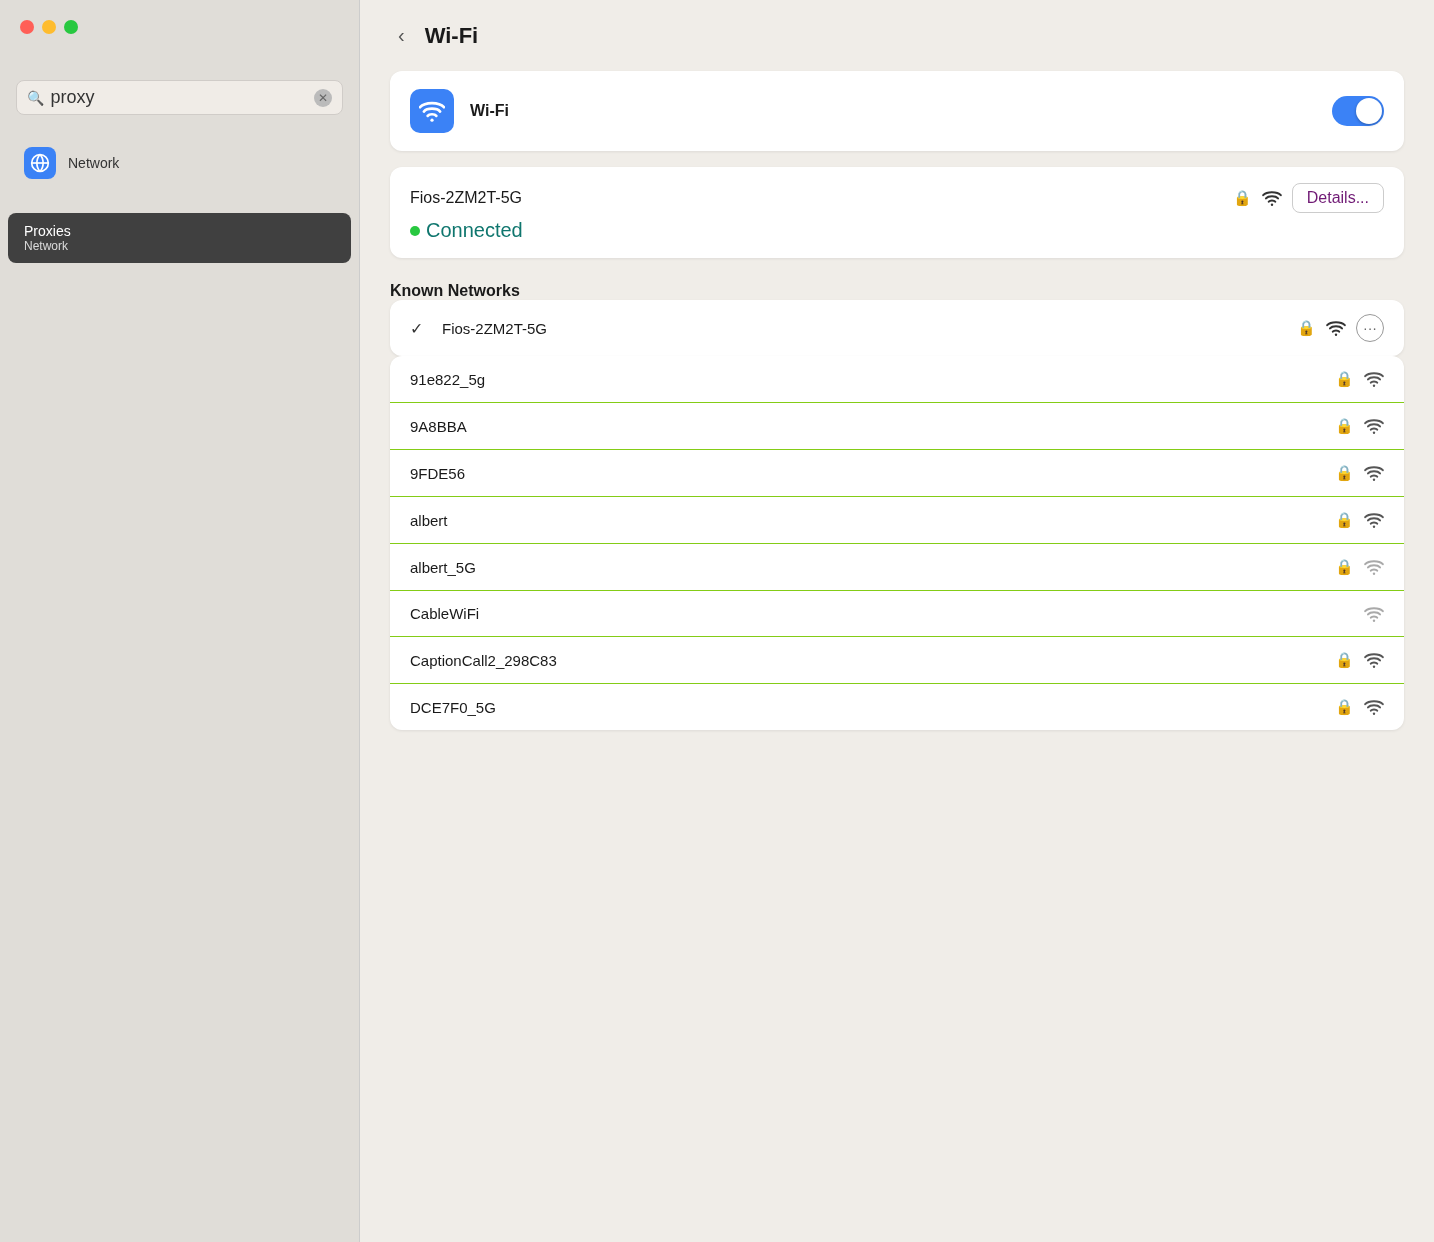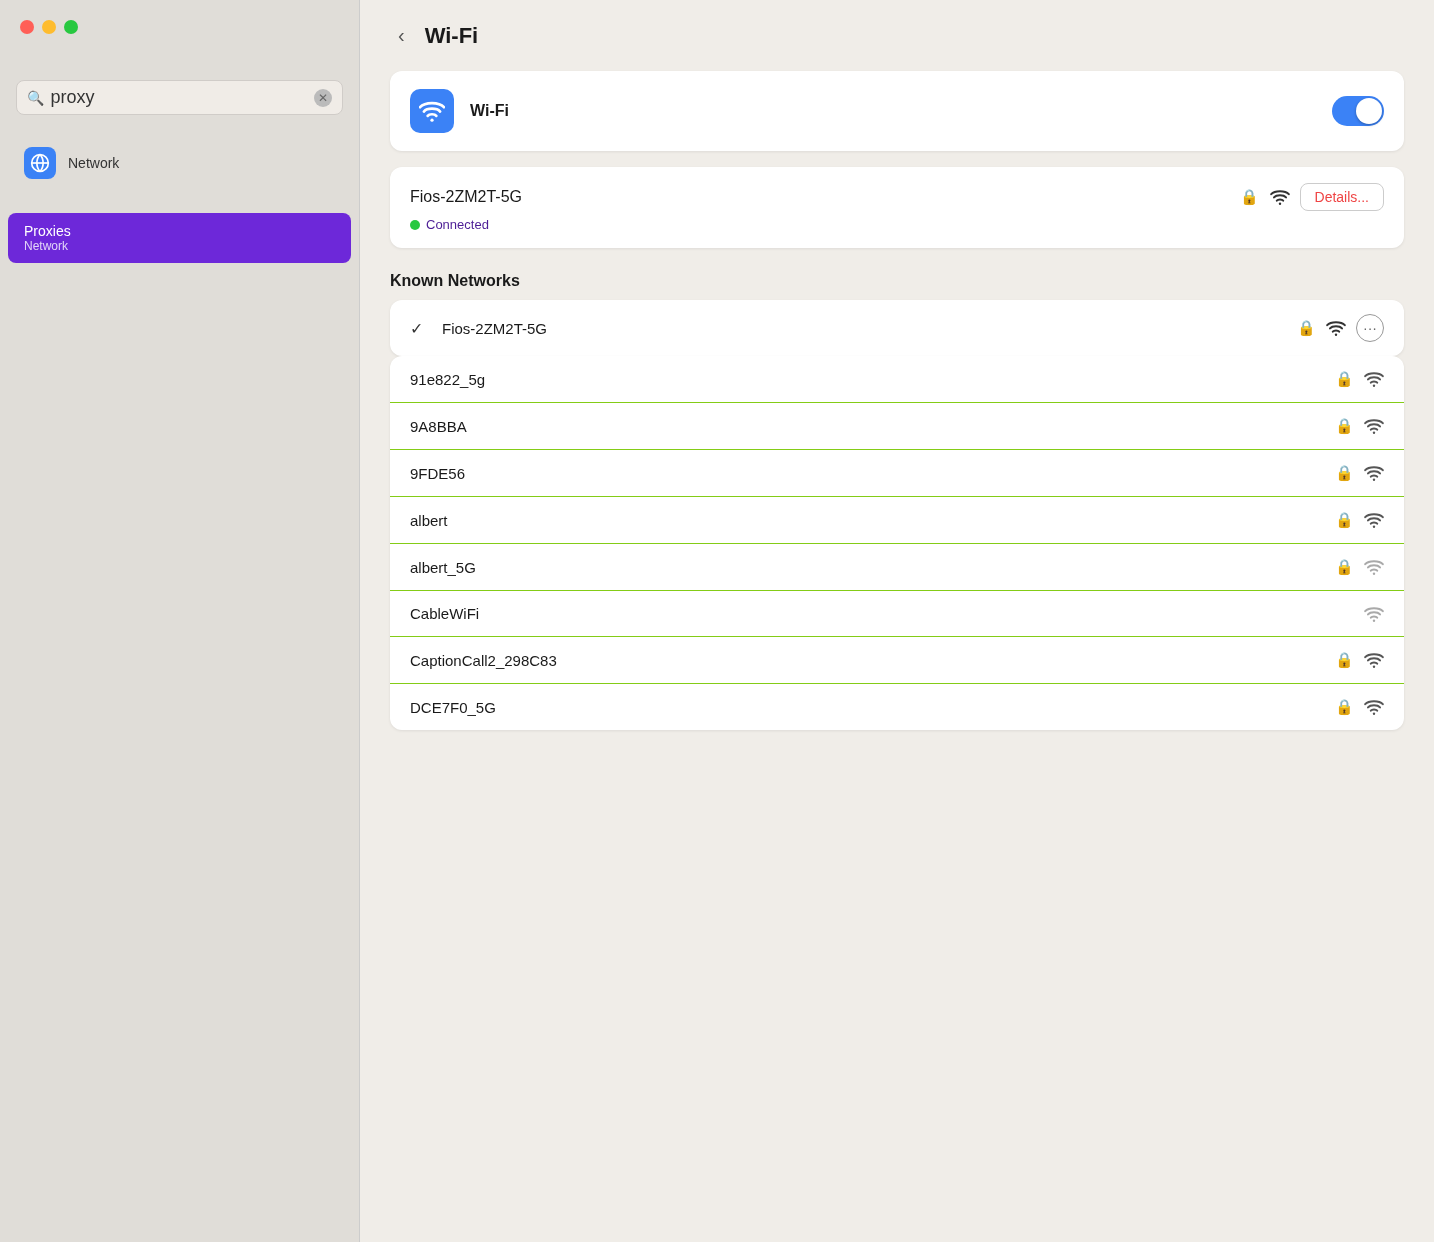--- a/index.html
+++ b/index.html
@@ -90,21 +90,21 @@
       display: flex;
       align-items: center;
       padding: 10px 16px;
       gap: 12px;
       cursor: pointer;
       border-radius: 8px;
       margin: 12px 8px;
     }
 
     .sidebar-item.active {
-      background: #6d28d9;
+      background: #404040;
     }
 
     .sidebar-item.active .item-label,
     .sidebar-item.active .item-sublabel {
       color: white;
     }
 
     .sidebar-icon {
       width: 32px;
       height: 32px;
@@ -251,49 +251,49 @@
       display: flex;
       align-items: center;
       gap: 10px;
     }
 
     .details-btn {
       border: 1px solid #ccc;
       background: white;
       border-radius: 8px;
       padding: 5px 14px;
-      font-size: 14px;
-      cursor: pointer;
-      color: #ef4444;
+      font-size: 16px;
+      cursor: pointer;
+      color: #701a75;
     }
 
     .connected-status {
       display: flex;
       align-items: center;
       gap: 6px;
     }
 
     .status-dot {
       width: 10px;
       height: 10px;
       border-radius: 50%;
       background: #28c840;
     }
 
     .status-text {
-      font-size: 13px;
-      color: #4c1d95;
+      font-size: 20px;
+      color: #0f766e;
     }
 
     
     .section-header {
       font-size: 16px;
       font-weight: 700;
       color: #1a1a1a;
-      padding: 24px 30px 10px;
+      padding: 24px 30px 0;
     }
 
     
     .network-list {
       background: white;
       border-radius: 12px;
       margin: 0 30px;
       overflow: hidden;
       box-shadow: 0 1px 3px rgba(0,0,0,0.08);
     }

